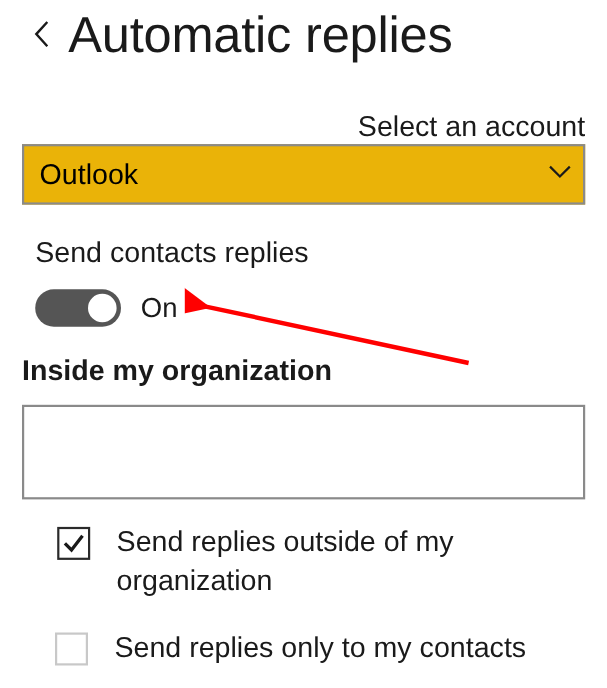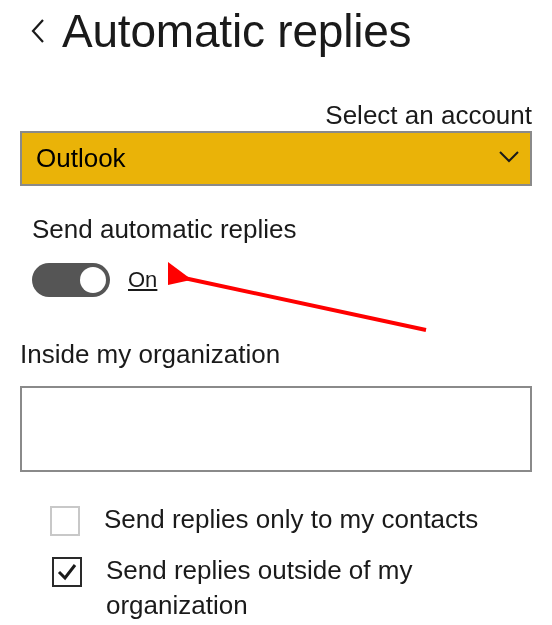--- a/index.html
+++ b/index.html
@@ -88,27 +88,26 @@
   .toggle-knob {
     position: absolute;
     right: 4px;
     top: 4px;
     width: 26px;
     height: 26px;
     border-radius: 50%;
     background: #ffffff;
   }
   .toggle-state {
-    font-size: 22px;
-    text-decoration: underline;
+    font-size: 25px;
   }
   .section-label-2 {
     font-size: 26px;
-    font-weight: 400;
-    margin-top: 42px;
+    font-weight: 700;
+    margin-top: 24px;
     margin-bottom: 16px;
   }
   .textarea-box {
     width: 100%;
     height: 86px;
     border: 2px solid #8a8a8a;
     background: #ffffff;
     font-size: 20px;
     font-family: inherit;
     padding: 8px;
@@ -175,45 +174,45 @@
     <button class="select-box">
       <span>Outlook</span>
     </button>
     <span class="select-caret">
       <svg width="22" height="14" viewBox="0 0 22 14">
         <polyline points="2,2 11,11 20,2" fill="none" stroke="#1a1a1a" stroke-width="2"></polyline>
       </svg>
     </span>
   </div>
 
-  <div class="sub-label">Send automatic replies</div>
+  <div class="sub-label">Send contacts replies</div>
 
   <div class="toggle-row">
     <div class="toggle">
       <div class="toggle-knob"></div>
     </div>
     <div class="toggle-state">On</div>
   </div>
 
   <div class="section-label-2">Inside my organization</div>
 
   <textarea class="textarea-box" style=""></textarea>
-
-  <div class="check-row indent2">
-    <div class="checkbox light"></div>
-    <div class="check-label">Send replies only to my contacts</div>
-  </div>
 
   <div class="check-row">
     <div class="checkbox">
       <svg width="22" height="22" viewBox="0 0 22 22">
         <polyline points="3,11 9,17 19,4" fill="none" stroke="#1a1a1a" stroke-width="3"></polyline>
       </svg>
     </div>
     <div class="check-label">Send replies outside of my organization</div>
+  </div>
+
+  <div class="check-row indent2">
+    <div class="checkbox light"></div>
+    <div class="check-label">Send replies only to my contacts</div>
   </div>
 
 </div>
 
 <svg class="arrow-svg" width="270" height="90" viewBox="0 0 270 90">
   <defs>
     <marker id="ahead" markerWidth="14" markerHeight="14" refX="3" refY="6" orient="auto">
       <path d="M12,1 L1,6 L12,11 Z" fill="#ff0000"></path>
     </marker>
   </defs>

